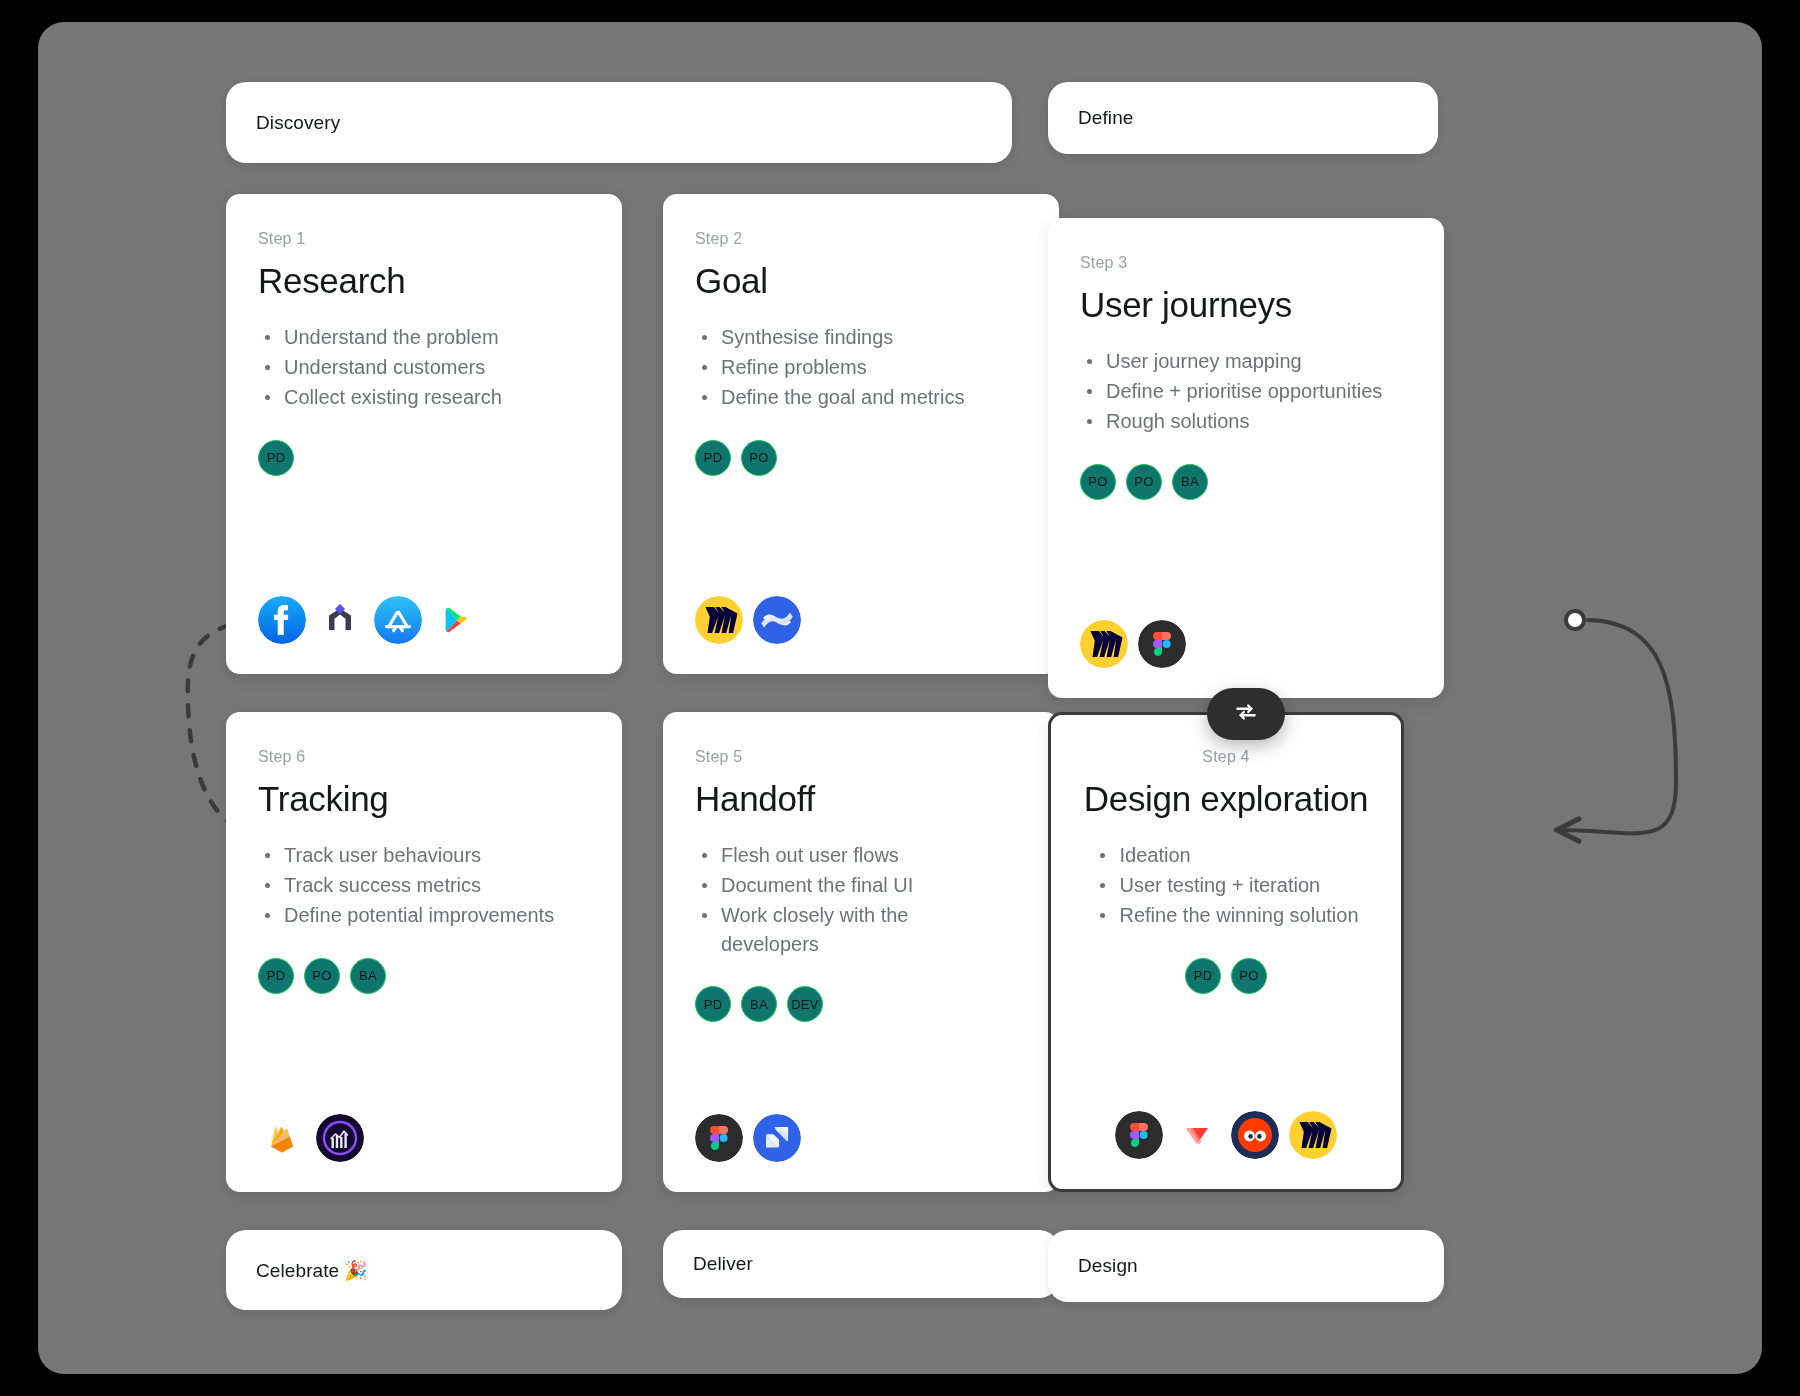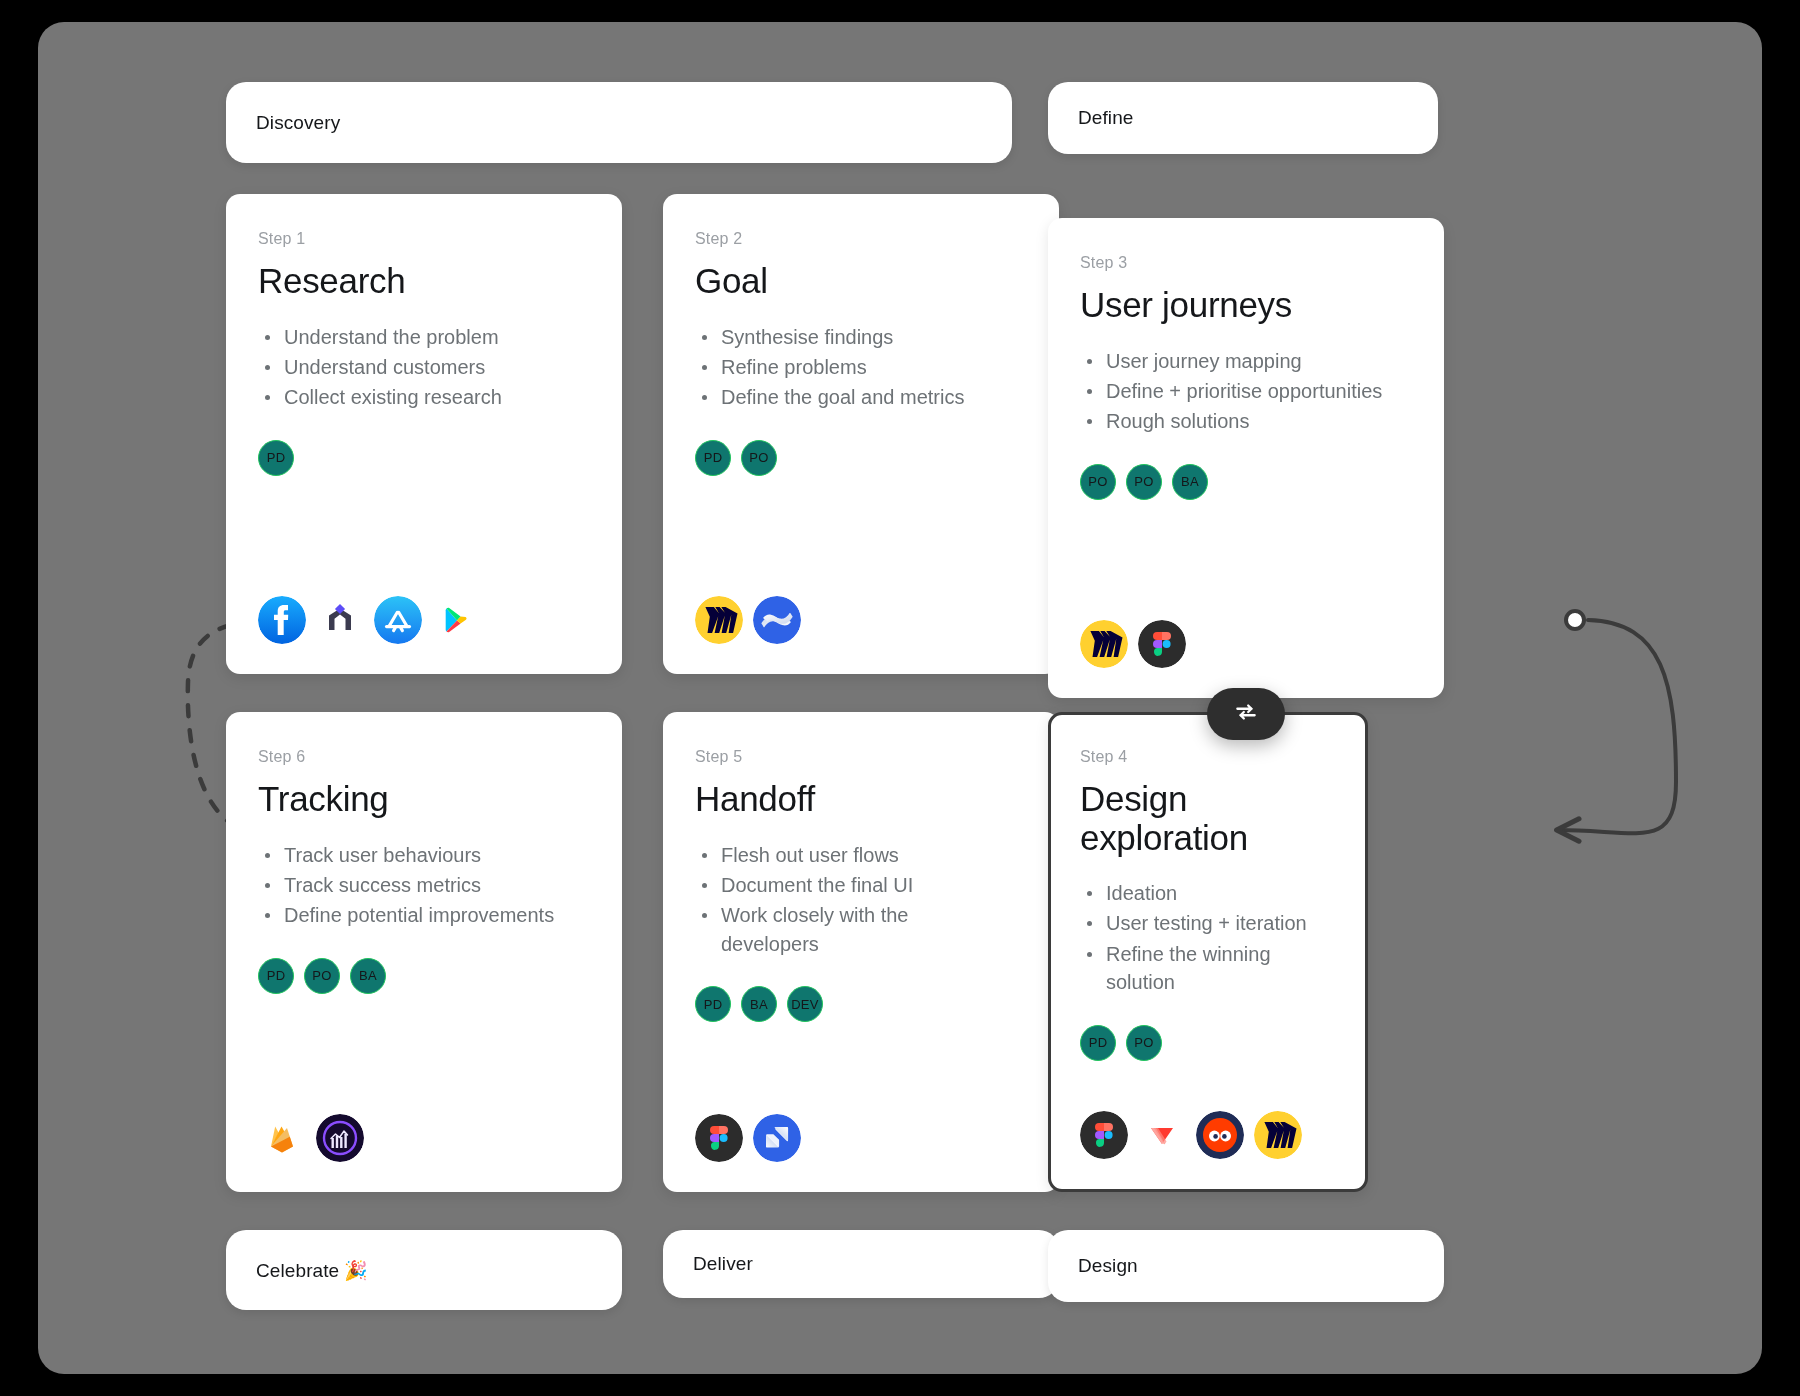--- a/index.html
+++ b/index.html
@@ -385,21 +385,21 @@
             <circle cx="24" cy="24" r="24" fill="#2F62E6"></circle>
             <path d="M35 13v13.5c0 .6-.7.9-1.1.5L22.5 15.5c-.4-.4-.1-1.1.5-1.1H35c0-.8 0-1.4 0-1.4z" fill="#fff"></path>
             <path d="M34 13H22.3c-.6 0-.9.7-.5 1.1l5.6 5.6 6.6 6.6c.4.4 1.1.1 1.1-.5V14c0-.6-.4-1-1-1z" fill="url(#jr1)"></path>
             <path d="M13 35V21.5c0-.6.7-.9 1.1-.5L25.5 32.4c.4.4.1 1.1-.5 1.1H14c-.6 0-1-.5-1-1.1V35z" fill="url(#jr2)"></path>
             <path d="M20.4 20.3l-6.3-.1c-.6 0-.9.7-.5 1.1l11.4 11.4c.4.4 1.1.1 1.1-.5v-6.4l-5.7-5.5z" fill="#fff" opacity=".92"></path>
           </svg>
         </div>
       </div>
     </div>
 
-    <div class="card selected" style="left:1010px; top:690px; width:320px; height:480px;">
+    <div class="card selected" style="left:1010px; top:690px; width:356px; height:480px;align-items:center;">
       <div class="step-label">Step 4</div>
       <div class="card-title">Design exploration</div>
       <ul class="bullets">
         <li>Ideation</li>
         <li>User testing + iteration</li>
         <li>Refine the winning solution</li>
       </ul>
       <div class="roles">
         <div class="role">PD</div>
         <div class="role">PO</div>

